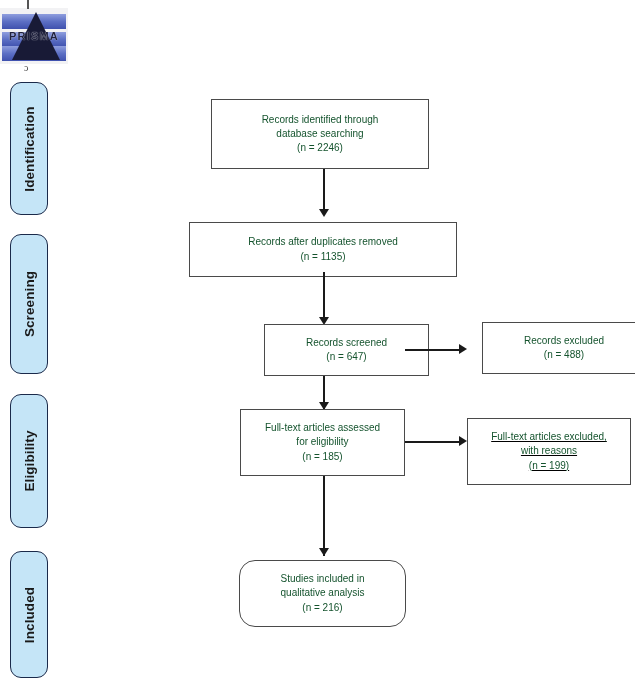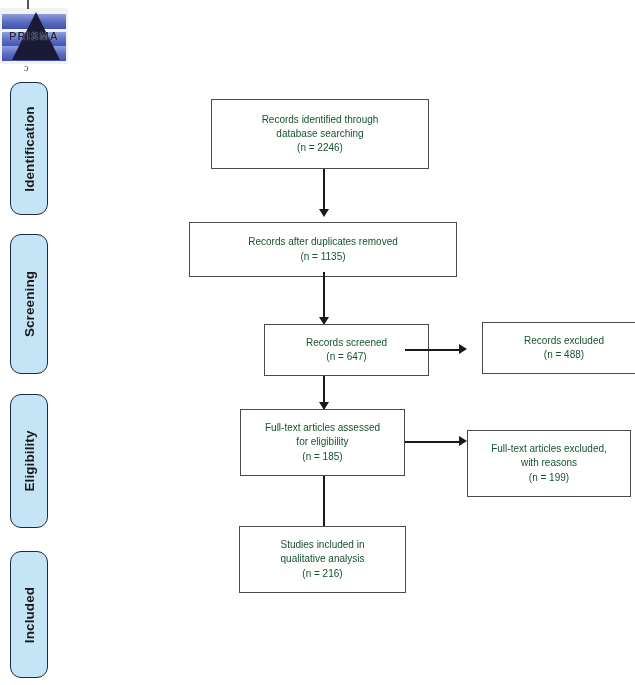--- a/index.html
+++ b/index.html
@@ -206,28 +206,28 @@
 
   <div class="box" style="left:240px; top:409px; width:165px; height:67px;">
     <span class="box-text">Full-text articles assessed
 for eligibility
 (n =  185)</span>
   </div>
 
   <div class="hline" style="left:405px; top:441px; width:56px;"></div>
   <div class="arrow-right" style="left:459px; top:436px;"></div>
 
-  <div class="box" style="left:467px; top:430px; width:164px; height:67px;">
+  <div class="box" style="left:467px; top:418px; width:164px; height:67px;text-decoration:underline;">
     <span class="box-text">Full-text articles excluded,
 with reasons
 (n = 199)</span>
   </div>
 
   <div class="vline" style="left:323px; top:476px; height:80px;"></div>
   <div class="arrow-down" style="left:319px; top:548px;"></div>
 
-  <div class="box" style="left:239px; top:526px; width:167px; height:67px;">
+  <div class="box" style="left:239px; top:560px; width:167px; height:67px;border-radius:16px;">
     <span class="box-text">Studies included in
 qualitative analysis
 (n = 216)</span>
   </div>
 
 </div>
 
 </body></html>

